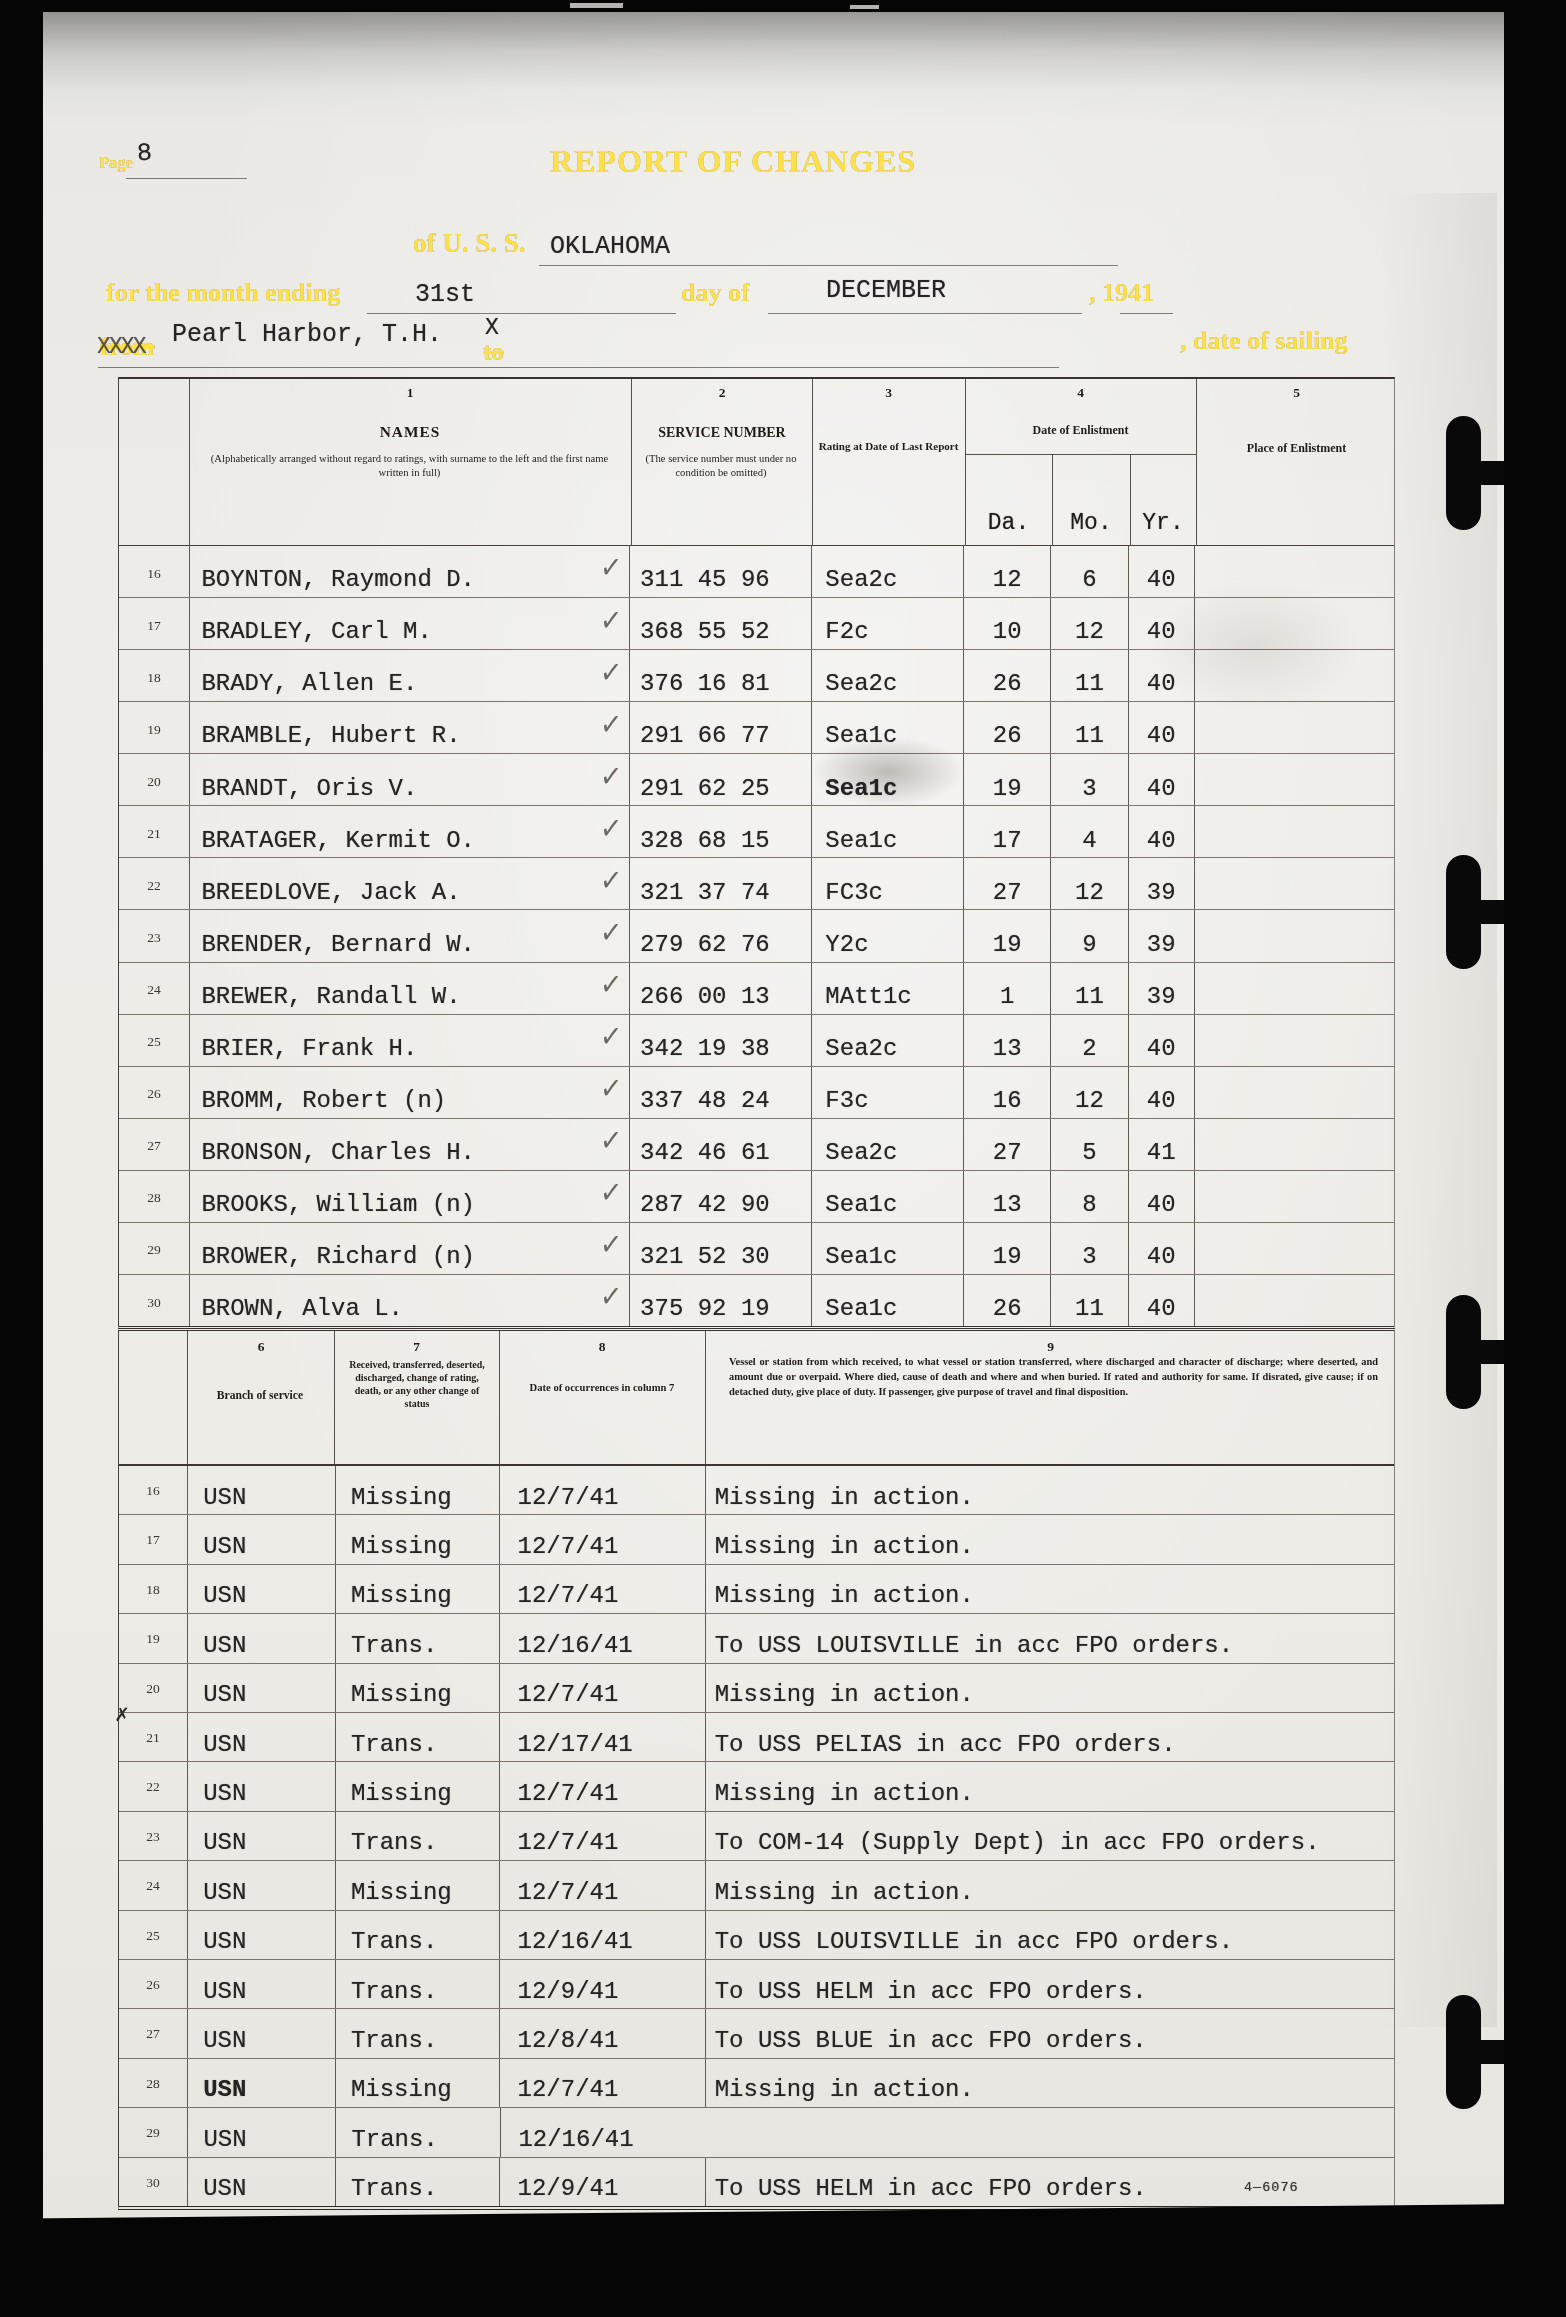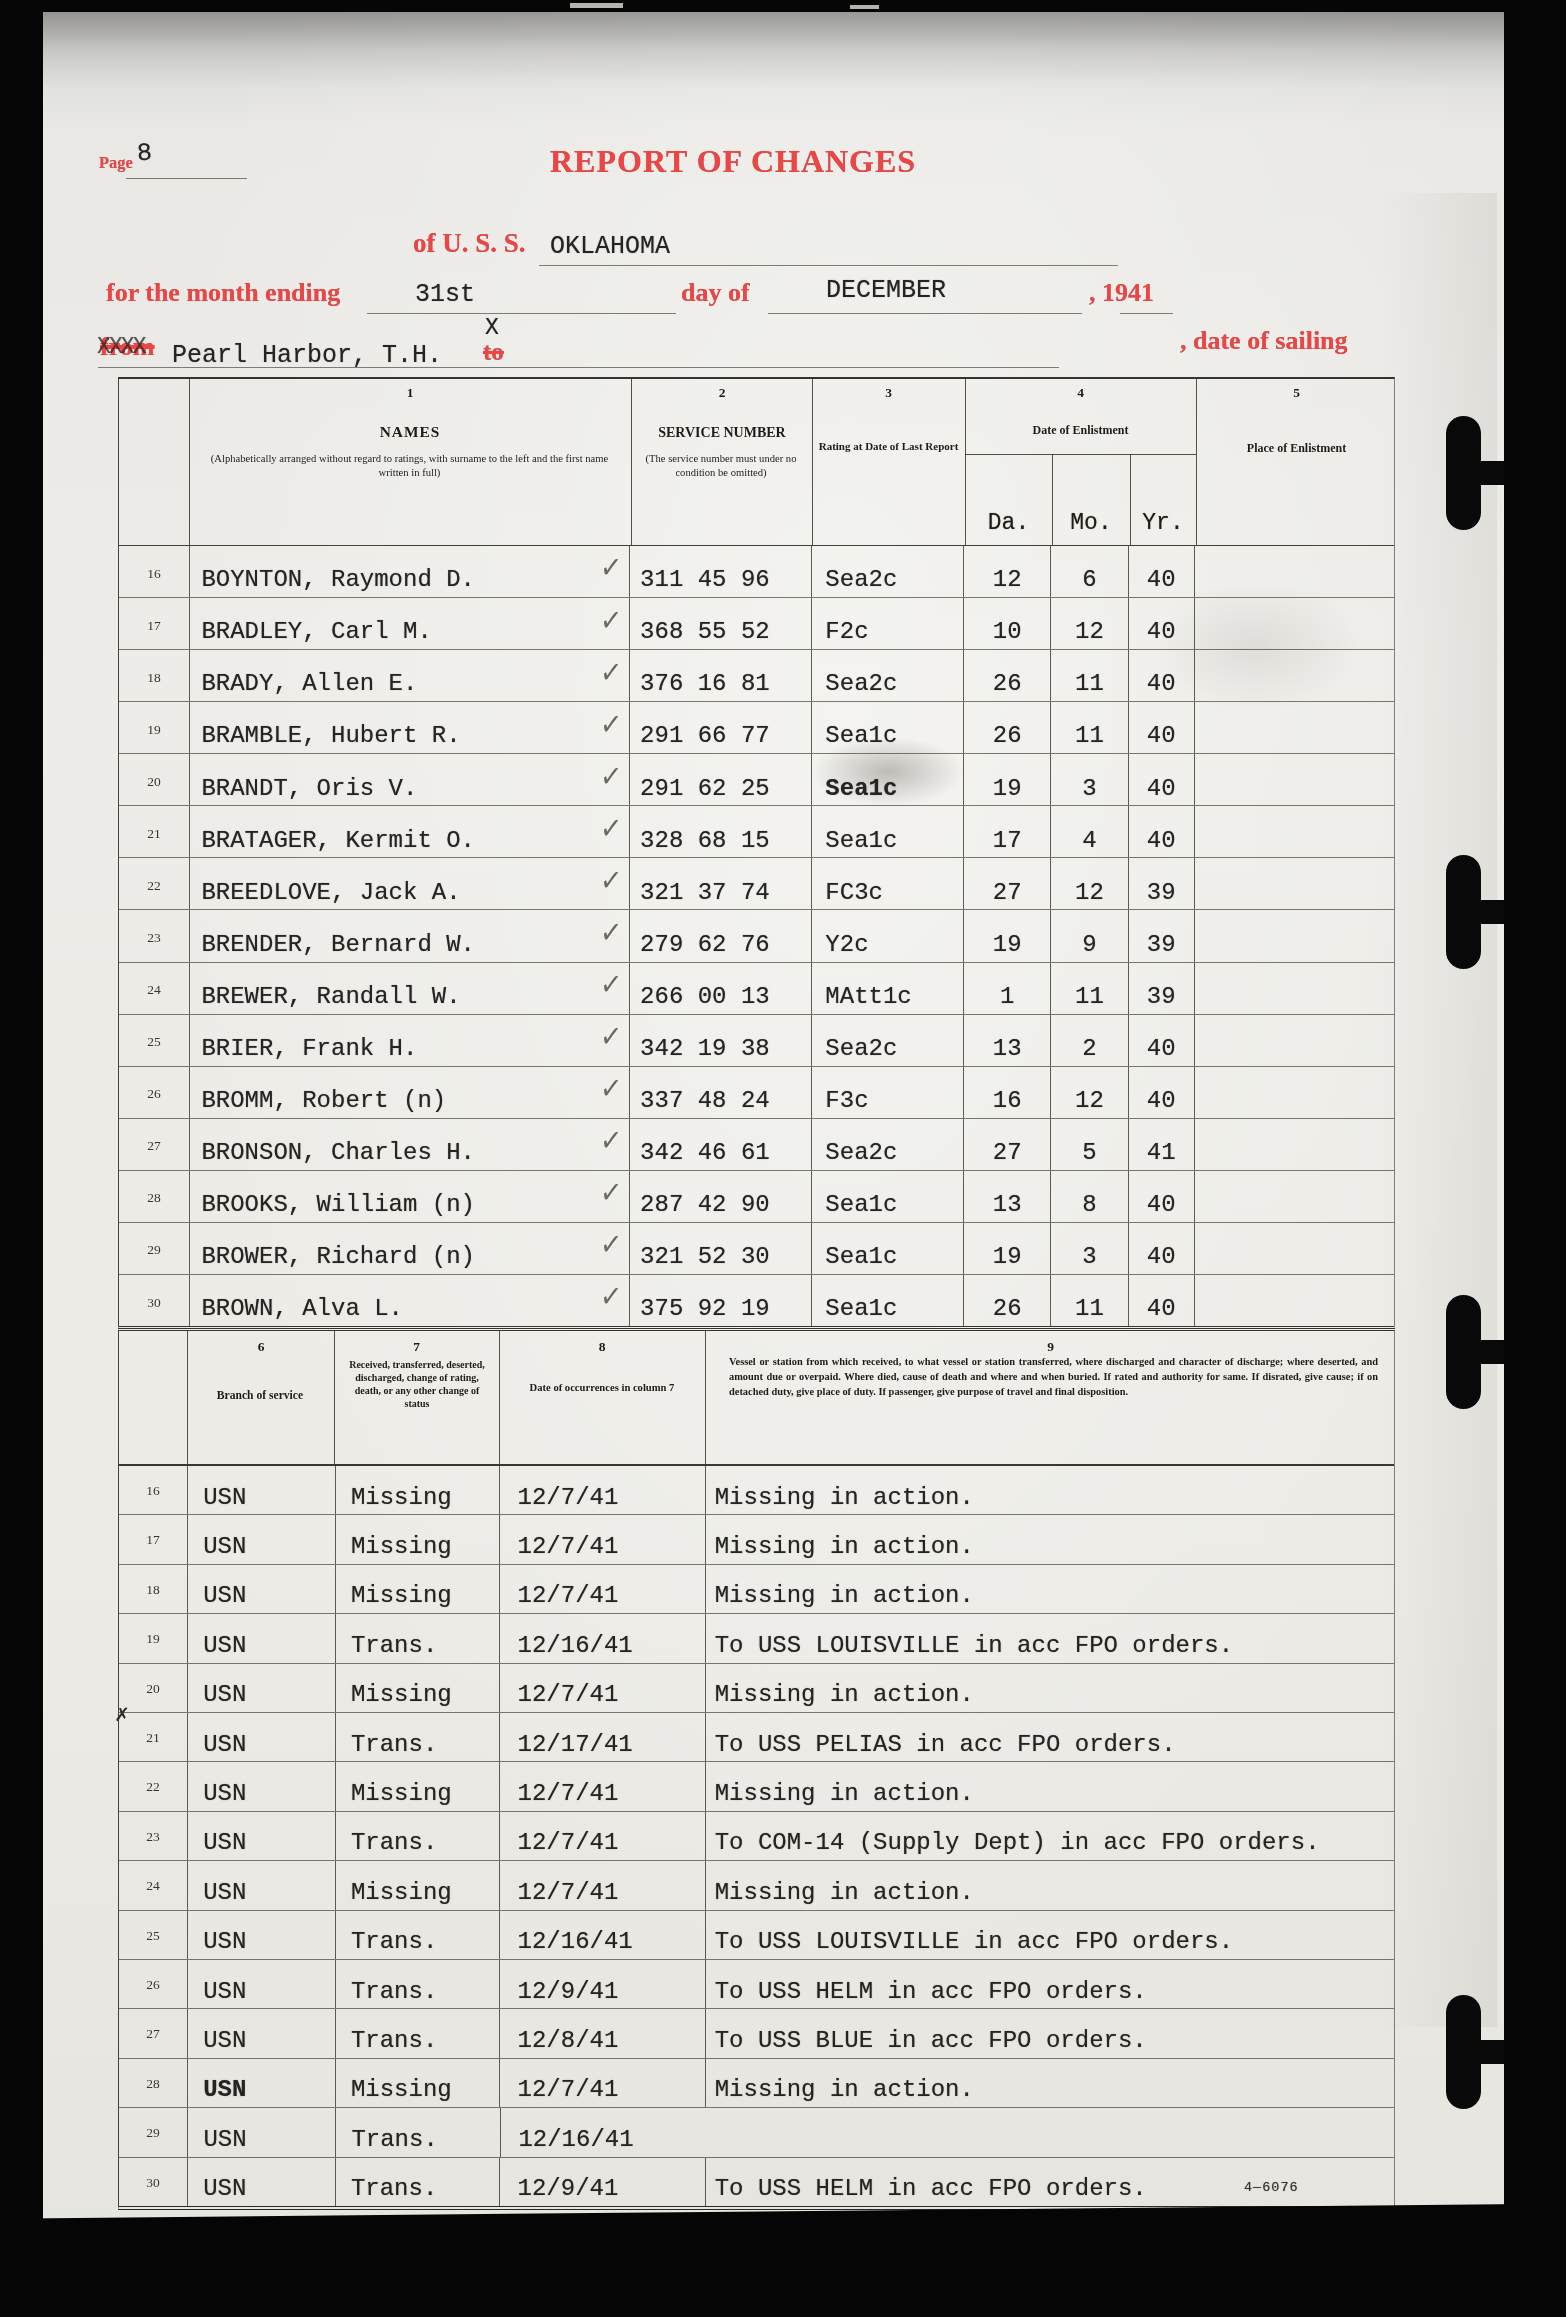--- a/index.html
+++ b/index.html
@@ -17,40 +17,40 @@
   .margin-left{position:absolute;left:0;top:0;width:43px;height:2317px;background:#050505;}
   .margin-top{position:absolute;left:0;top:0;width:1566px;height:11.6px;background:#050505;}
   .speck{position:absolute;background:rgba(225,223,218,0.8);}
   .smudge{position:absolute;pointer-events:none;}
 
   .clip{position:absolute;left:1446px;width:126px;height:114px;}
   .clip .bar{position:absolute;left:0;top:0;width:35px;height:114px;background:#090909;border-radius:17.4px;}
   .clip .stem{position:absolute;left:25px;top:45px;width:100px;height:24px;background:#090909;}
 
   .abs{position:absolute;white-space:nowrap;}
-  .printed{color:#ef4444;text-shadow:0 0 0.5px rgba(10,8,6,0.45);}
+  .printed{color:#fde047;text-shadow:0 0 0.5px rgba(10,8,6,0.45);}
   .typed{font-family:"Liberation Mono", monospace;color:#262422;
          text-shadow:0 0 1px rgba(28,25,22,0.5);}
   .rule{position:absolute;height:1.4px;background:rgba(52,48,42,0.6);}
 
   .h-title{left:550px;top:143px;font-size:32px;font-weight:bold;letter-spacing:1px;}
   .h-page-label{left:99px;top:153px;font-size:16.4px;font-weight:bold;}
   .h-page-num{left:137px;top:139px;font-size:25px;transform:rotate(-4deg);}
   .h-uss{left:413px;top:228px;font-size:27px;font-weight:bold;}
   .h-ship{left:550px;top:232px;font-size:25px;}
   .h-m-prefix{left:106px;top:278px;font-size:26px;font-weight:bold;}
   .h-day{left:415px;top:280px;font-size:25px;}
   .h-dayof{left:681px;top:278px;font-size:26px;font-weight:bold;}
   .h-month{left:826px;top:276px;font-size:25px;}
   .h-year{left:1089px;top:278px;font-size:26px;font-weight:bold;}
   .h-suffix{left:1180px;top:278px;font-size:26px;font-weight:bold;margin-top:48px;}
   .h-from{left:100px;top:332px;font-size:26px;font-weight:bold;text-decoration:line-through;
           text-decoration-thickness:3.9px;}
   .h-from-x{left:97px;top:334px;font-size:23px;opacity:0.75;letter-spacing:-1.9px;}
-  .h-place{left:172px;top:341px;font-size:25px;}
+  .h-place{left:172px;top:320px;font-size:25px;}
   .h-to{left:483px;top:338px;font-size:25px;font-weight:bold;text-decoration:line-through;
         text-decoration-thickness:2.9px;font-family:Liberation Serif, serif;}
   .h-to-x{left:485px;top:315px;font-size:23px;}
   .form-no{left:1244px;top:2180px;font-size:13.5px;color:#36332e;letter-spacing:1px;}
 
   
   .tbl{position:absolute;left:118px;width:1277px;box-sizing:border-box;
        border-left:1.9px solid rgba(40,37,33,0.85);border-right:1px solid rgba(40,37,33,0.55);}
   .t1{top:377px;border-top:2.9px solid rgba(35,32,28,0.9);border-bottom:3.9px double rgba(35,32,28,0.9);}
   .t2{top:1330px;border-top:1.9px solid rgba(35,32,28,0.9);border-bottom:4.8px double rgba(35,32,28,0.95);}

